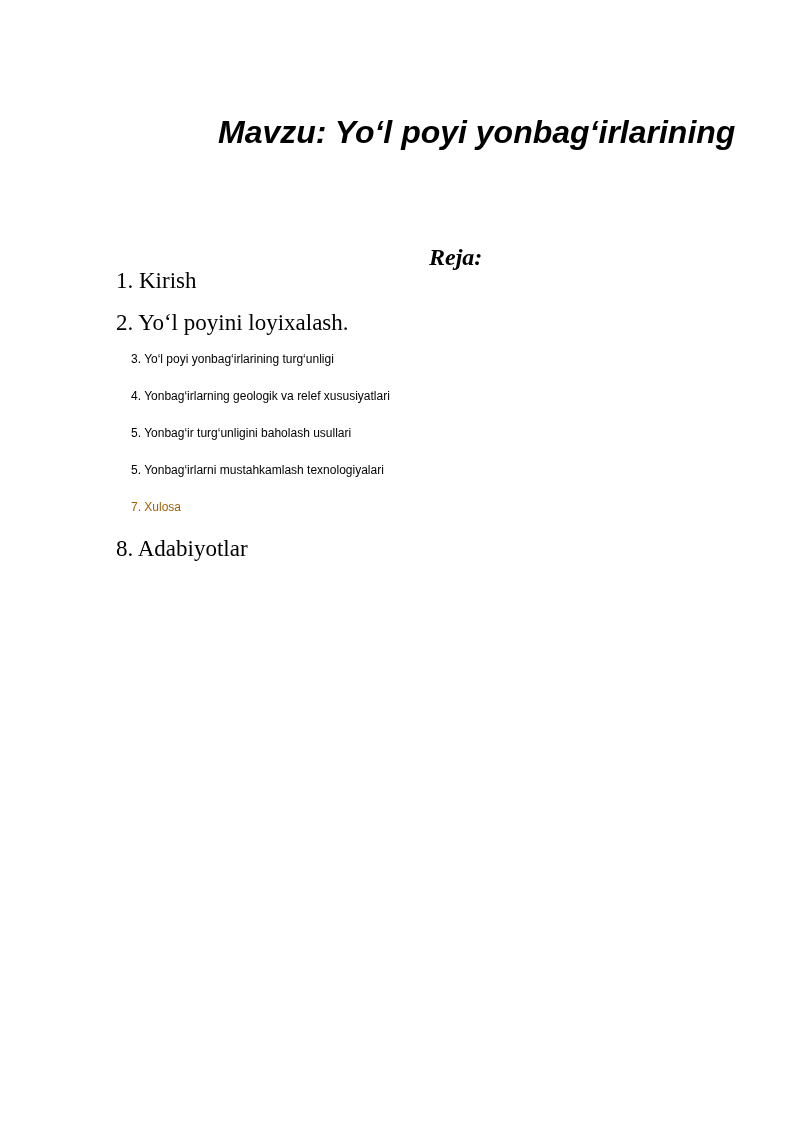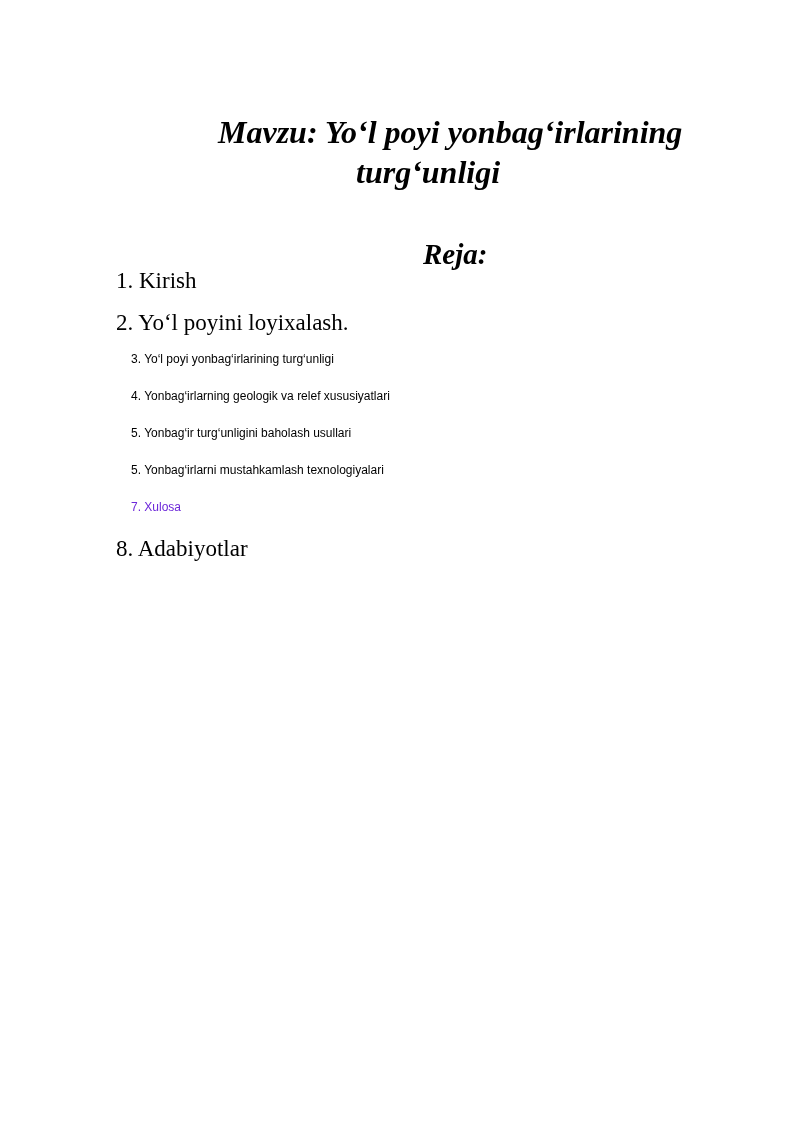--- a/index.html
+++ b/index.html
@@ -1,39 +1,38 @@
 <!DOCTYPE html>
 <html><head>
   <meta charset="utf-8">
   <style>
     html, body { margin: 0; padding: 0; background: #ffffff; }
     body { width: 800px; height: 1131px; position: relative; overflow: hidden; color: #000; }
     .title {
       position: absolute; left: 0; width: 756px; top: 112px;
-      font-family: Liberation Serif, serif; font-weight: bold; font-style: italic;
+      font-family: Liberation Sans, sans-serif; font-weight: bold; font-style: italic;
       font-size: 32px; line-height: 40px; margin: 0;
     }
     .title .l1 { display: block; padding-left: 218px; }
     .title .l2 { display: block; padding-left: 356px; }
     .reja {
       position: absolute; left: 423px; top: 238px;
       font-family: "Liberation Serif", serif; font-weight: bold; font-style: italic;
-      font-size: 29px; margin: 0;
+      font-size: 24px; margin: 6px;
     }
     .item { position: absolute; left: 116px; white-space: nowrap; }
     .serif { font-family: "Liberation Serif", serif; font-size: 23px; }
     .sans { font-family: "Liberation Sans", sans-serif; font-size: 12px; margin-left: 15px; }
-    .grey { color: #6d28d9; }
+    .grey { color: #a16207; }
   </style>
 </head>
 <body>
 
 <h1 class="title">
   <span class="l1">Mavzu: Yo‘l poyi yonbag‘irlarining</span>
-  <span class="l2">turg‘unligi</span>
 </h1>
 
 <h2 class="reja">Reja:</h2>
 
 <div>
   <div class="item serif" style="top:268px;">1. Kirish</div>
   <div class="item serif" style="top:310px;">2. Yo‘l poyini loyixalash.</div>
   <div class="item sans" style="top:352px;">3. Yo‘l poyi yonbag‘irlarining turg‘unligi</div>
   <div class="item sans" style="top:389px;text-align:center;">4. Yonbag‘irlarning geologik va relef xususiyatlari</div>
   <div class="item sans" style="top:426px;">5. Yonbag‘ir turg‘unligini baholash usullari</div>

